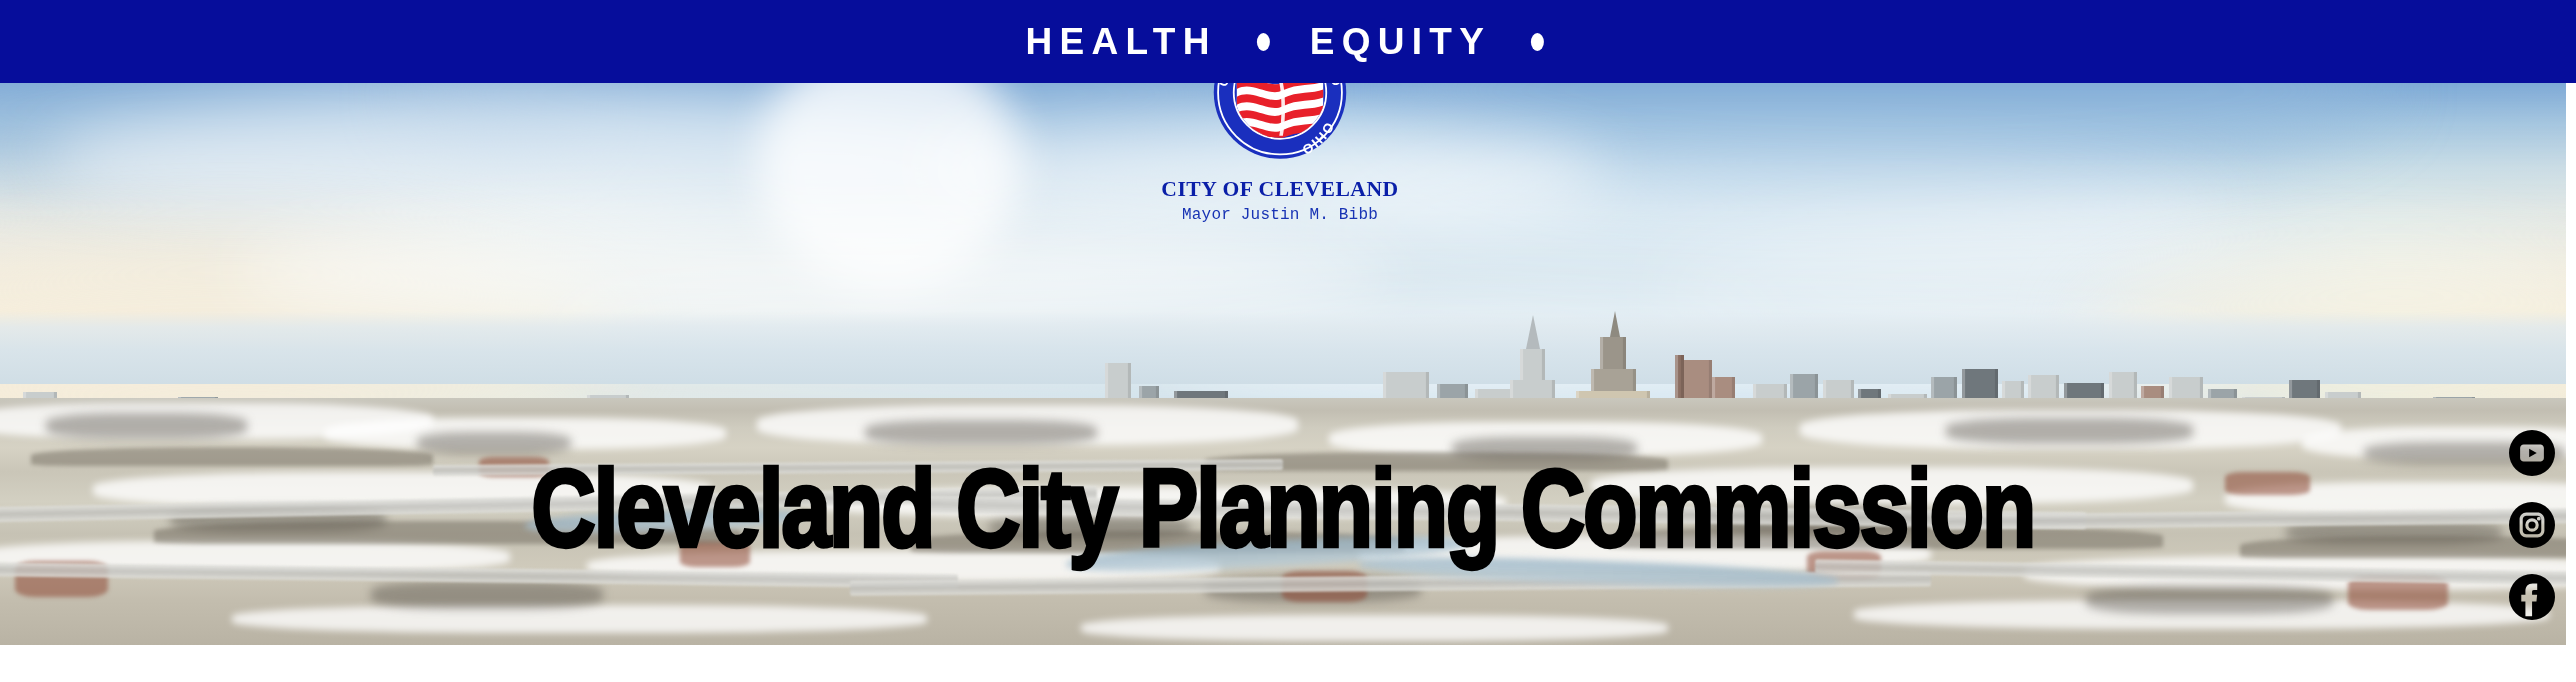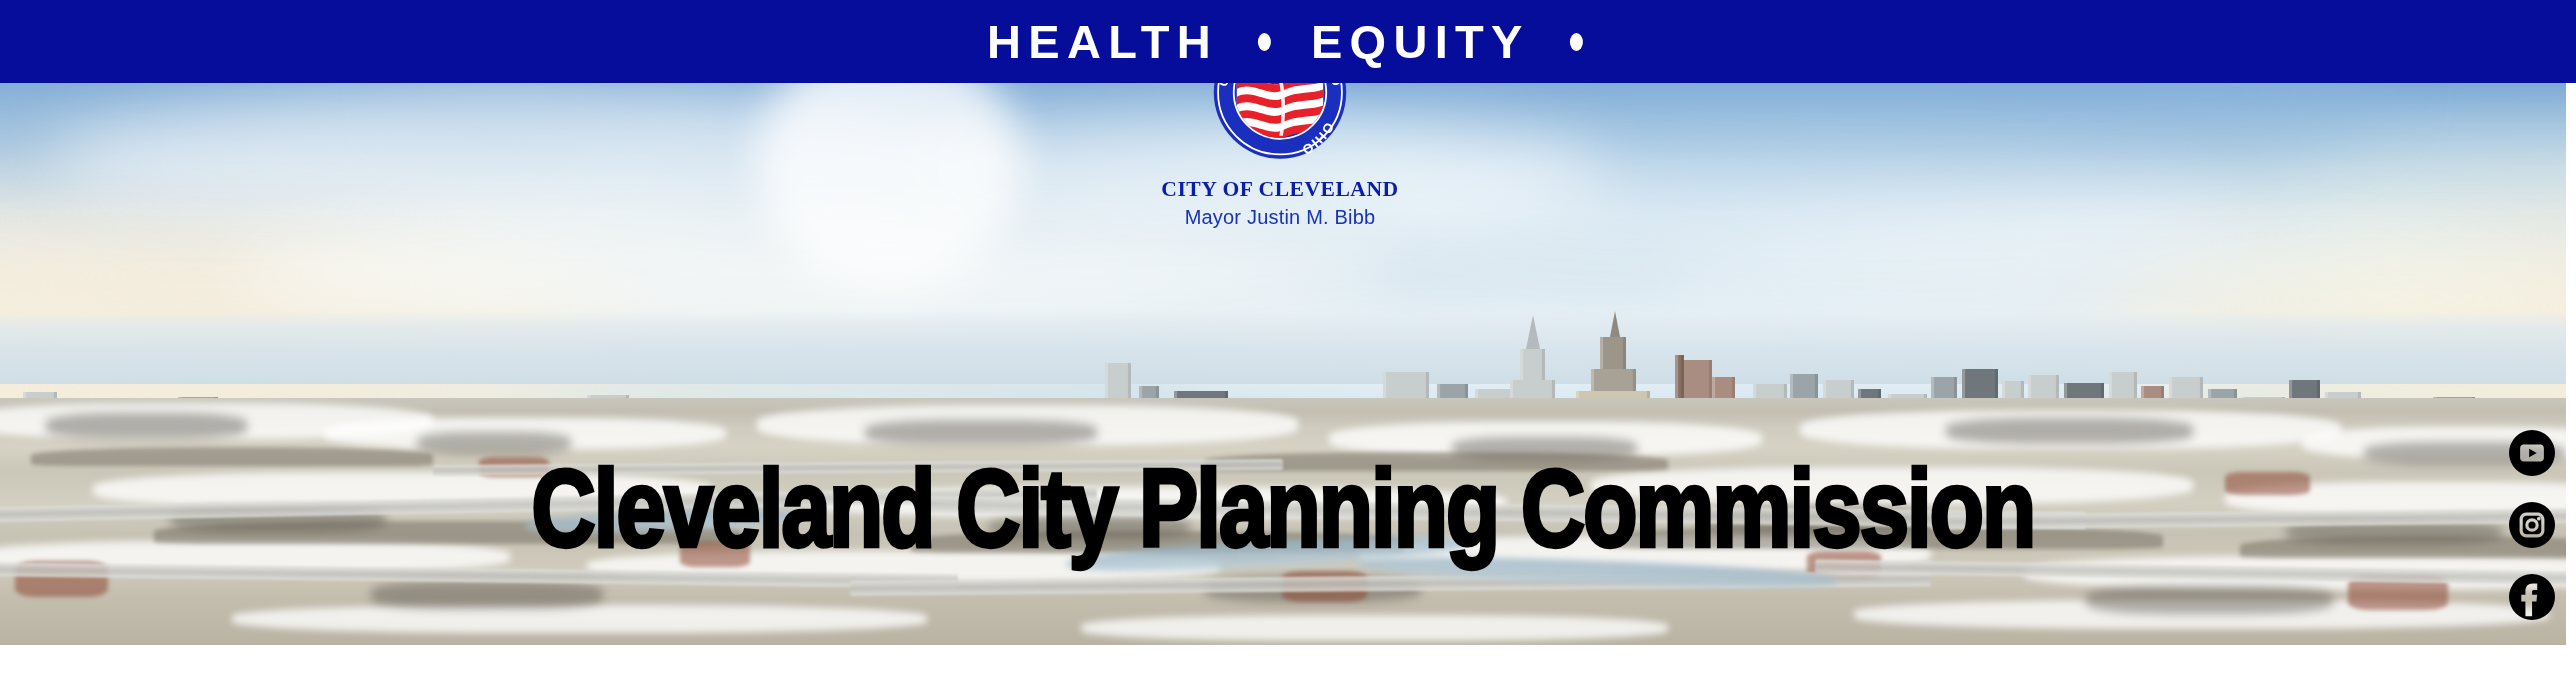--- a/index.html
+++ b/index.html
@@ -26,21 +26,21 @@
     display:flex; align-items:center; justify-content:center;
     z-index:40;
   }
   #slogan-inner {
     display:flex; align-items:center;
     gap:40px;
     transform:translateX(-3.1px);
   }
   .slogan-word {
     color:#ffffff;
-    font-size:47px;
+    font-size:37px;
     font-weight:700;
     letter-spacing:7.3px;
     line-height:1;
     white-space:nowrap;
     font-family:"Liberation Sans", sans-serif;
   }
   .slogan-dot {
     width:13px; height:18px;
     border-radius:50%;
     background:#ffffff;
@@ -187,24 +187,24 @@
     color:#0A1FA8;
     font-size:21.6px;
     font-weight:700;
     letter-spacing:0.5px;
     font-family:"Liberation Serif", serif;
     white-space:nowrap;
   }
   #mayor-name {
     margin-top:3.9px;
     color:#1833B4;
-    font-size:20px;
+    font-size:16px;
     font-weight:400;
     letter-spacing:0.2px;
-    font-family:Liberation Sans, sans-serif;
+    font-family:Liberation Mono, monospace;
     white-space:nowrap;
   }
 
   
   #main-title {
     position:absolute; left:0; top:453px;
     width:2566px;
     text-align:center;
     z-index:30;
     color:#000000;

